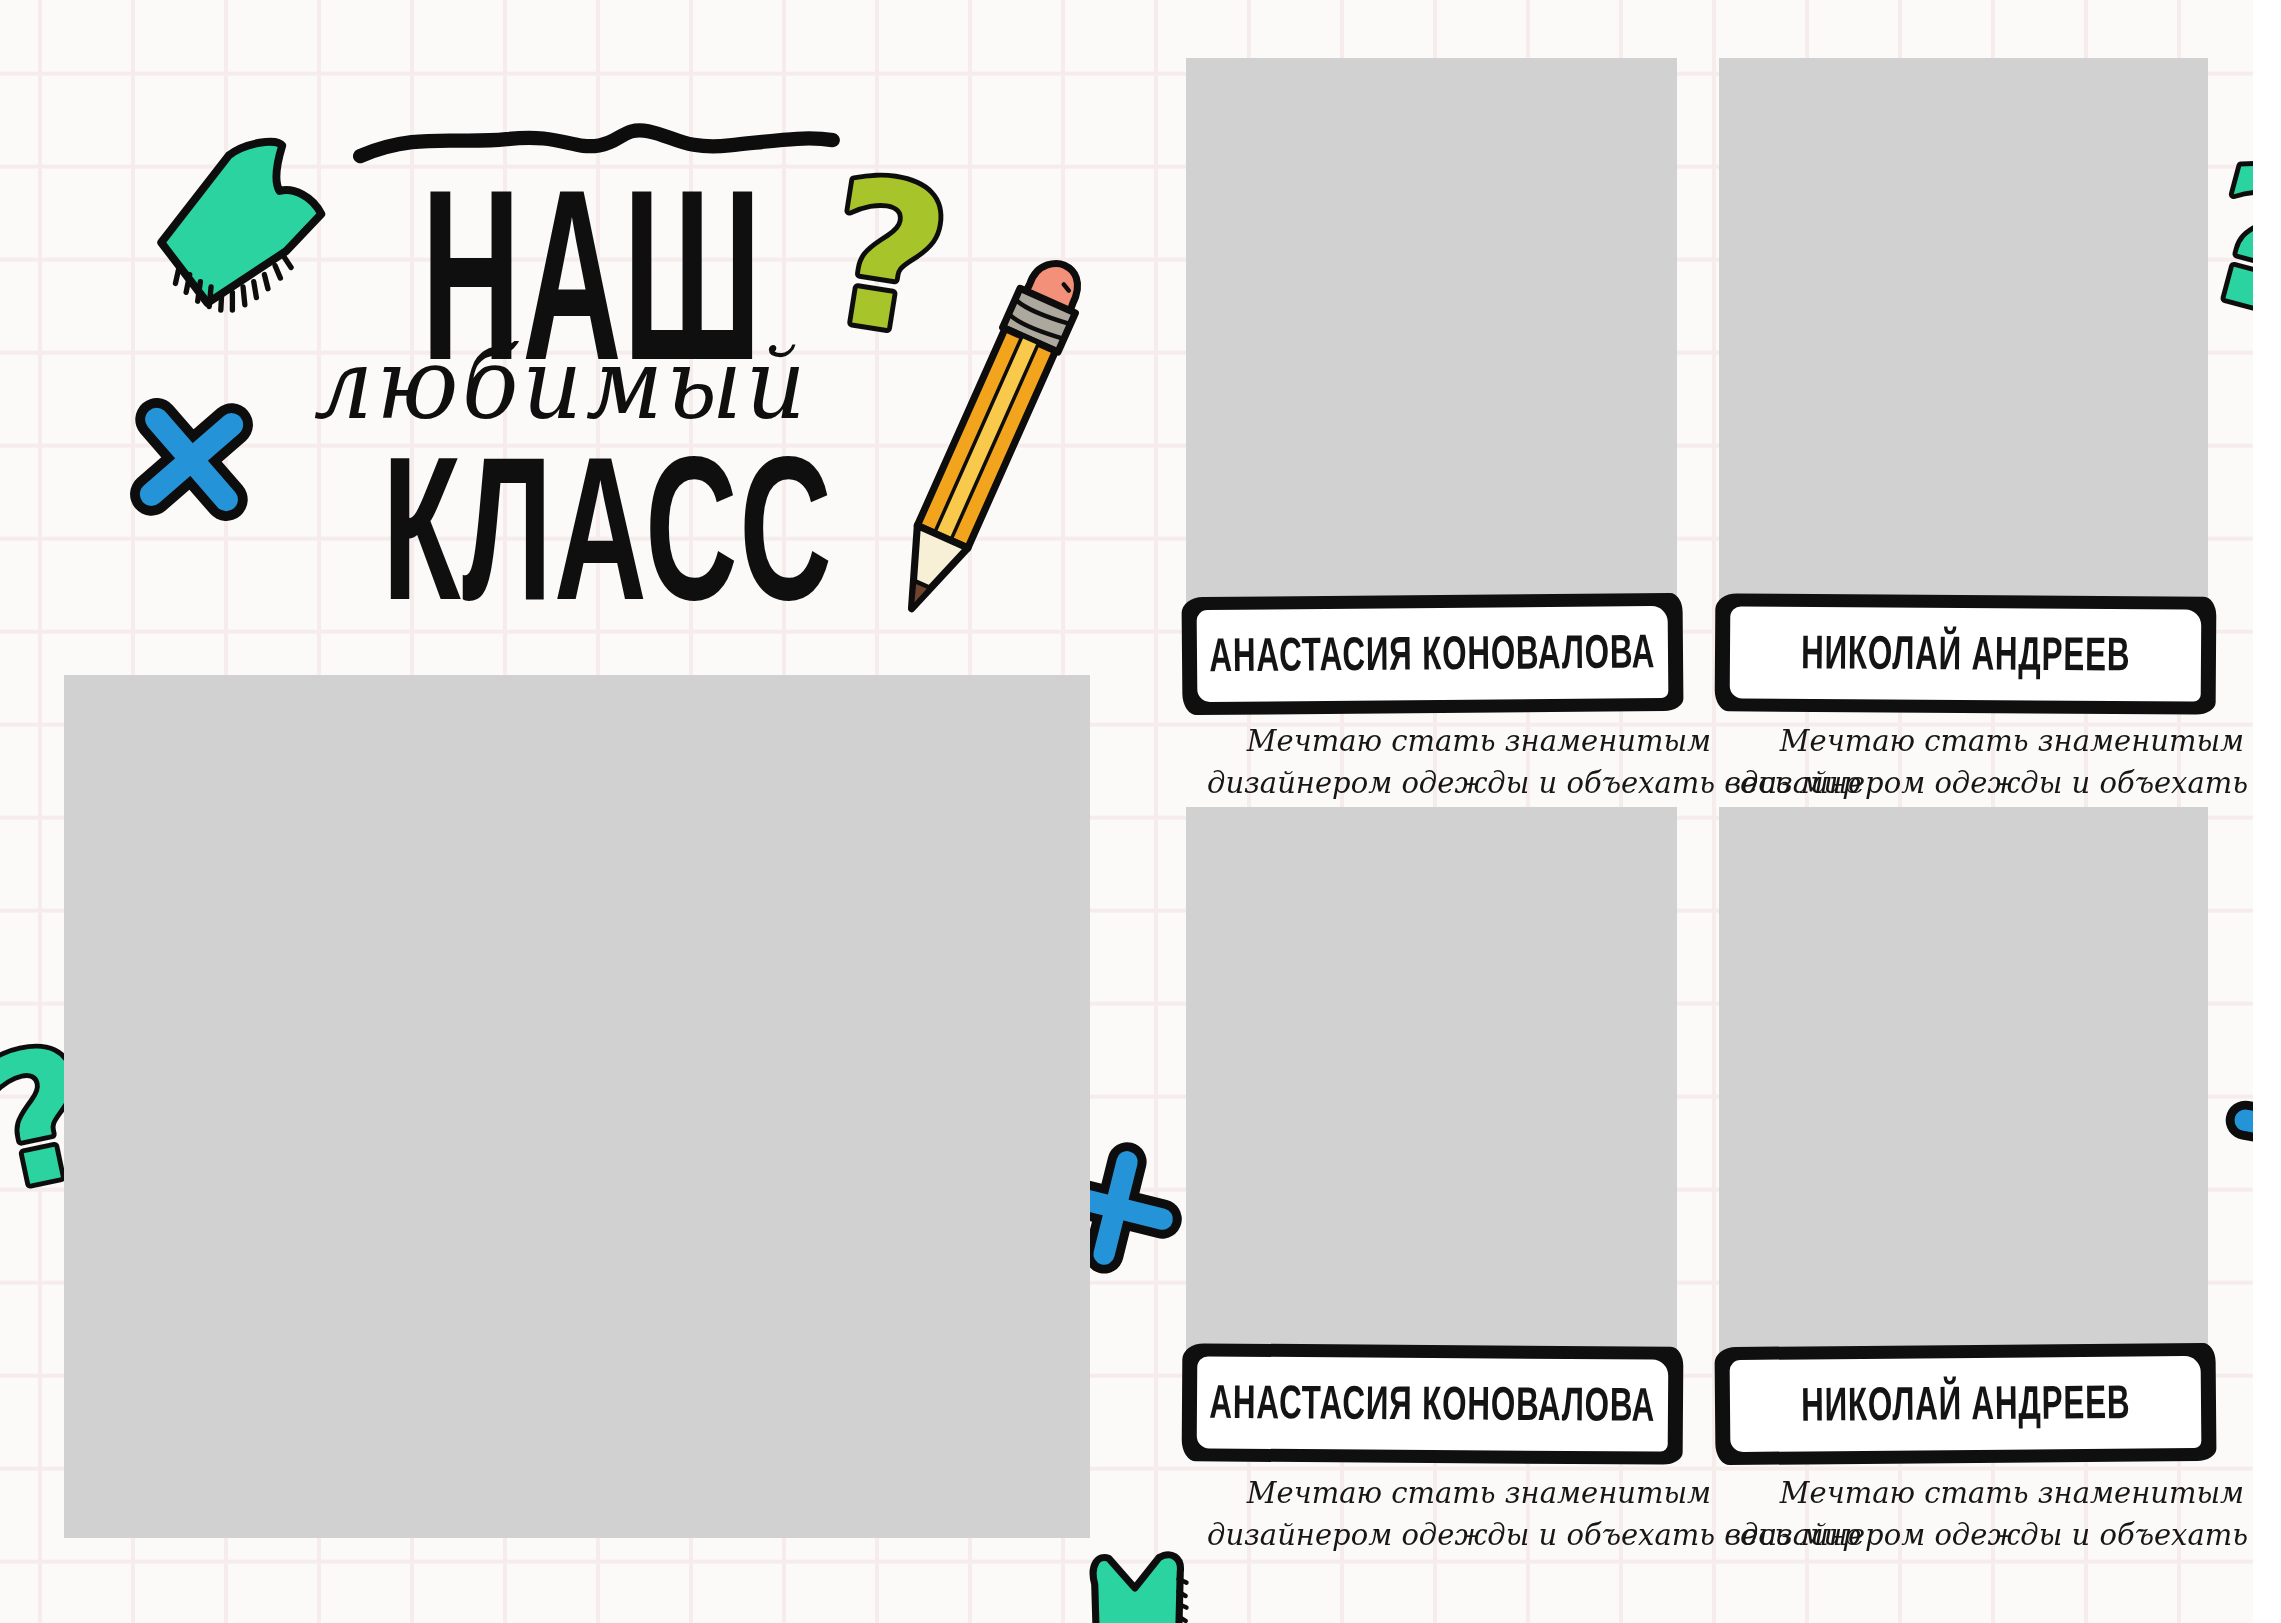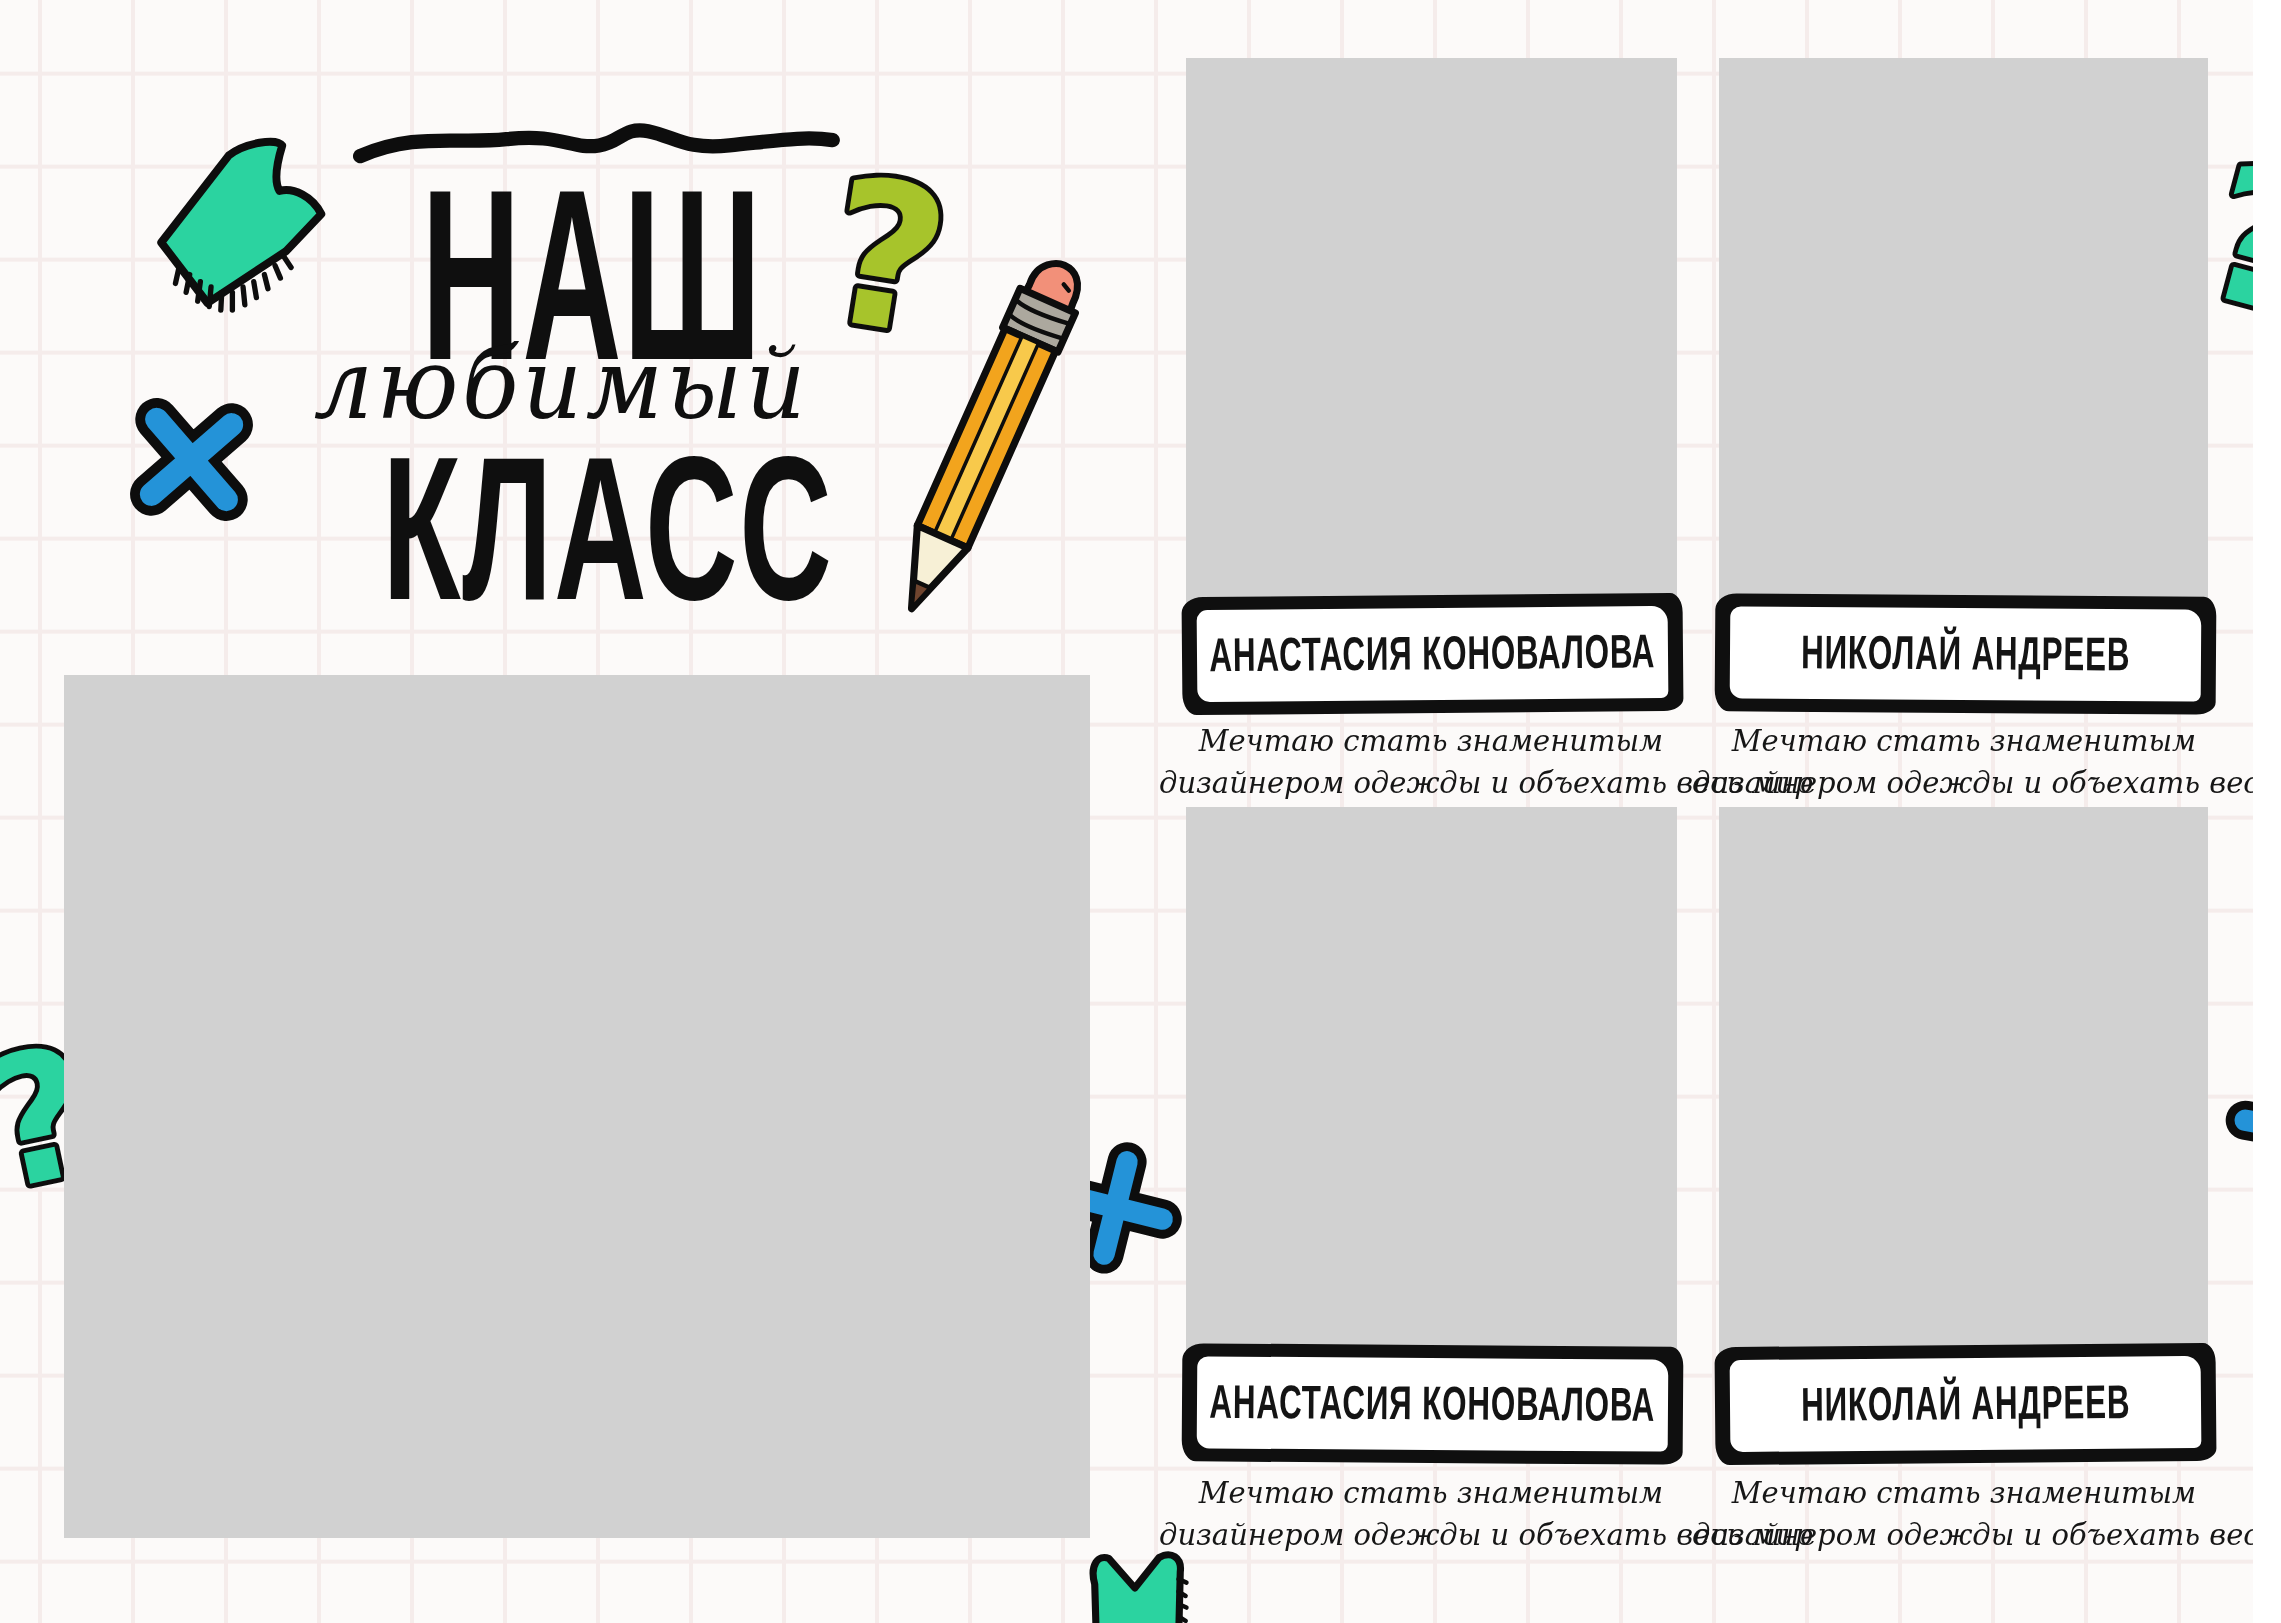--- a/index.html
+++ b/index.html
@@ -32,21 +32,21 @@
   
   .photo-big{left:64px;top:675px;width:1026px;height:863px;background:var(--photo);z-index:3;}
   .card{position:absolute;z-index:3;}
   .card .photo{position:absolute;left:0;top:0;width:100%;background:var(--photo);}
   .plate{position:absolute;background:var(--ink);border-radius:21.4px 12.5px 19.6px 14.3px / 16px 19.6px 12.5px 21.4px;}
   .plate-inner{position:absolute;left:15px;right:15px;top:13.4px;bottom:13.4px;background:#fff;
     border-radius:10.7px 16px 7.1px 12.5px;display:flex;align-items:center;justify-content:center;overflow:hidden;}
   .plate-name{font-weight:bold;font-size:37px;letter-spacing:0.9px;color:#141414;display:inline-block;
     transform:scale(0.85,1.28);white-space:nowrap;}
   .caption{position:absolute;text-align:center;color:#161616;
-    font-family:"DejaVu Serif",cursive;font-style:italic;font-size:29px;line-height:1.46;white-space:nowrap;}
+    font-family:"DejaVu Serif",cursive;font-style:italic;font-size:29px;line-height:1.46;white-space:nowrap;padding-left:48px;}
   
   svg{position:absolute;overflow:visible;}
   .fill-teal{fill:var(--teal);}
   .fill-blue{stroke:var(--blue);}
   .fill-olive{fill:var(--olive);}
   .qmark{font-family:"DejaVu Sans",sans-serif;font-weight:bold;stroke:#0d0d0d;paint-order:stroke;stroke-linejoin:round;}
   .under{z-index:1;}
   .over{z-index:4;}
 </style>
 </head>

